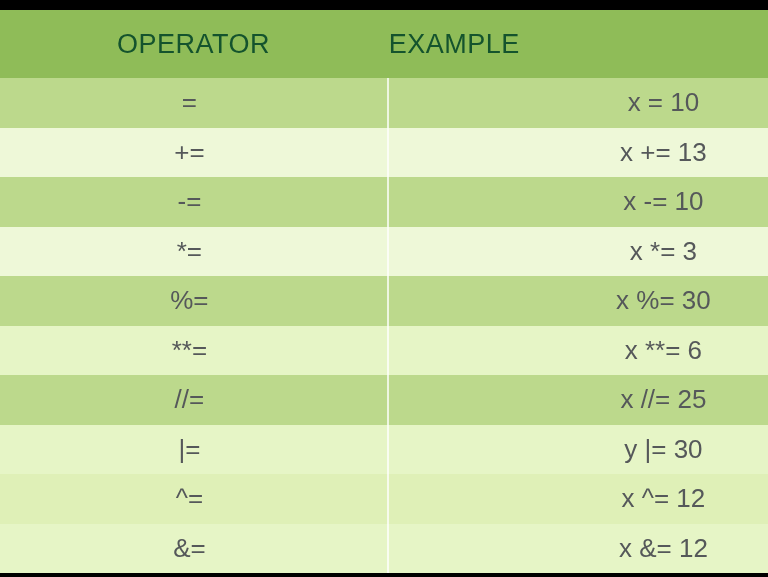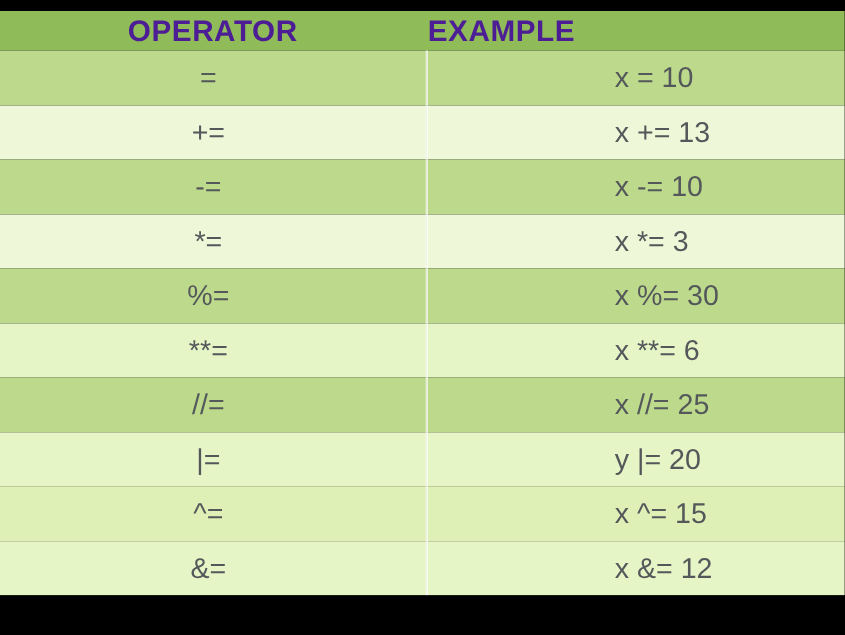--- a/index.html
+++ b/index.html
@@ -30,25 +30,25 @@
   table.op-table {
     width: 768px;
     border-collapse: collapse;
     table-layout: fixed;
   }
   table.op-table col.c1 { width: 50.5%; }
   table.op-table col.c2 { width: 49.5%; }
 
   thead th {
     background: #8fbc58;
-    color: #4c1d95;
+    color: #14532d;
     font-size: 27px;
-    font-weight: bold;
+    font-weight: normal;
     letter-spacing: 0.5px;
-    height: 36px;
+    height: 68px;
     padding: 0;
     text-align: center;
     vertical-align: middle;
   }
   thead th.th-operator { text-align: center; }
   thead th.th-example {
     text-align: left;
     border-left: 2px solid #8fbc58;
   }
 
@@ -57,21 +57,21 @@
     padding: 0;
     vertical-align: middle;
     color: #55585a;
     font-size: 26px;
   }
   tbody td.col-operator {
     text-align: center;
     padding-right: 8px;
   }
   tbody td.col-example {
-    text-align: left;
+    text-align: center;
     padding-left: 170px;
     border-left: 2px solid rgba(255,255,255,0.75);
   }
   tbody tr.row-dark td { background: #bcd98c; }
   tbody tr.row-light td { background: #eef8d8; }
   tbody tr.row-mid td   { background: #dff0b7; }
   tbody tr.row-pale td  { background: #e6f5c6; }
 </style>
 </head>
 <body>
@@ -113,25 +113,25 @@
         <tr class="row-pale">
           <td class="col-operator">**=</td>
           <td class="col-example">x **= 6</td>
         </tr>
         <tr class="row-dark">
           <td class="col-operator">//=</td>
           <td class="col-example">x //= 25</td>
         </tr>
         <tr class="row-pale">
           <td class="col-operator">|=</td>
-          <td class="col-example">y |= 20</td>
+          <td class="col-example">y |= 30</td>
         </tr>
         <tr class="row-mid">
           <td class="col-operator">^=</td>
-          <td class="col-example">x ^= 15</td>
+          <td class="col-example">x ^= 12</td>
         </tr>
         <tr class="row-pale">
           <td class="col-operator">&amp;=</td>
           <td class="col-example">x &amp;= 12</td>
         </tr>
       </tbody>
     </table>
   </div>
 </div>
 

